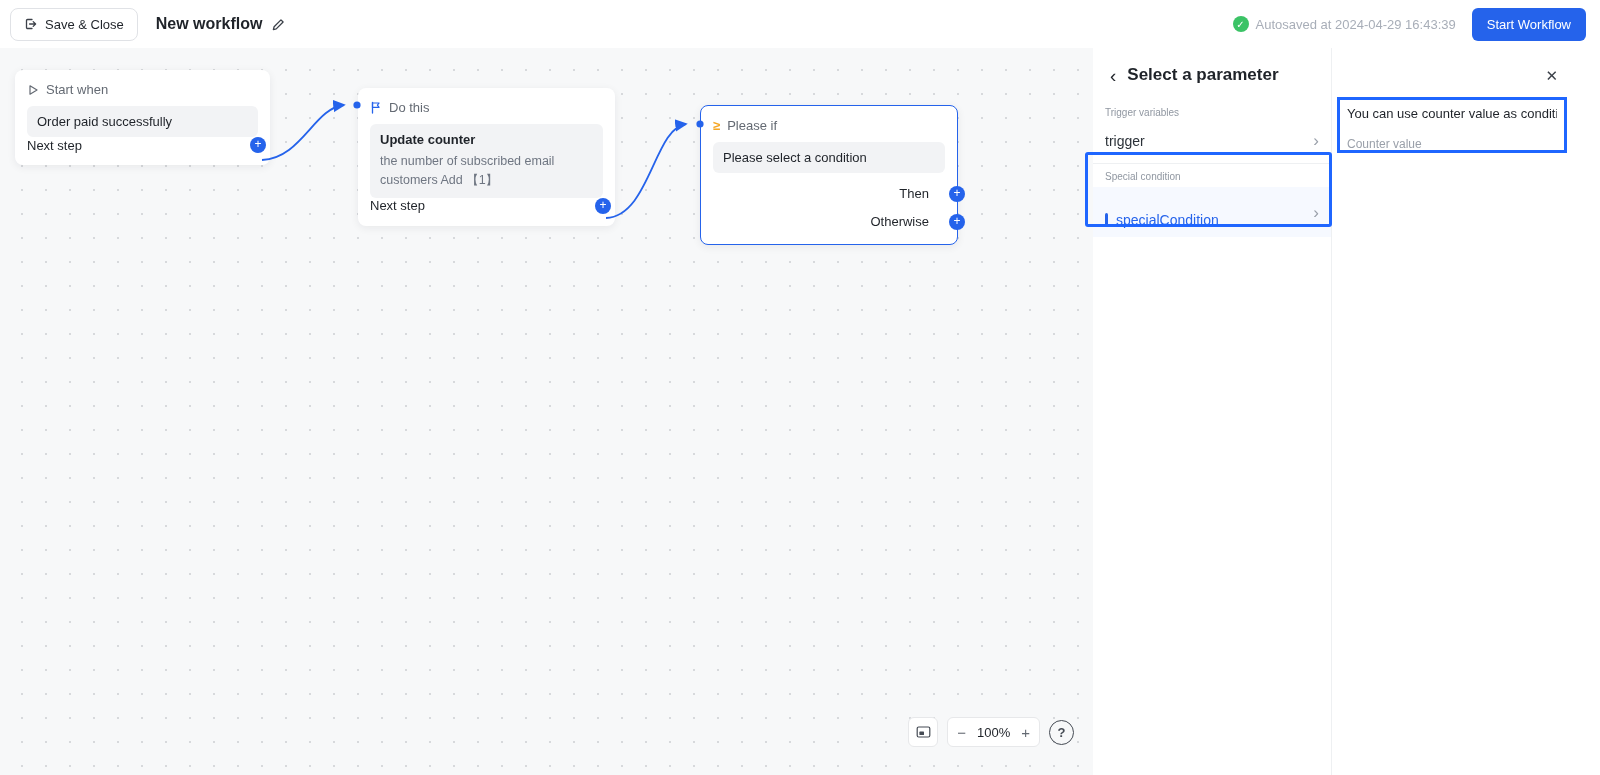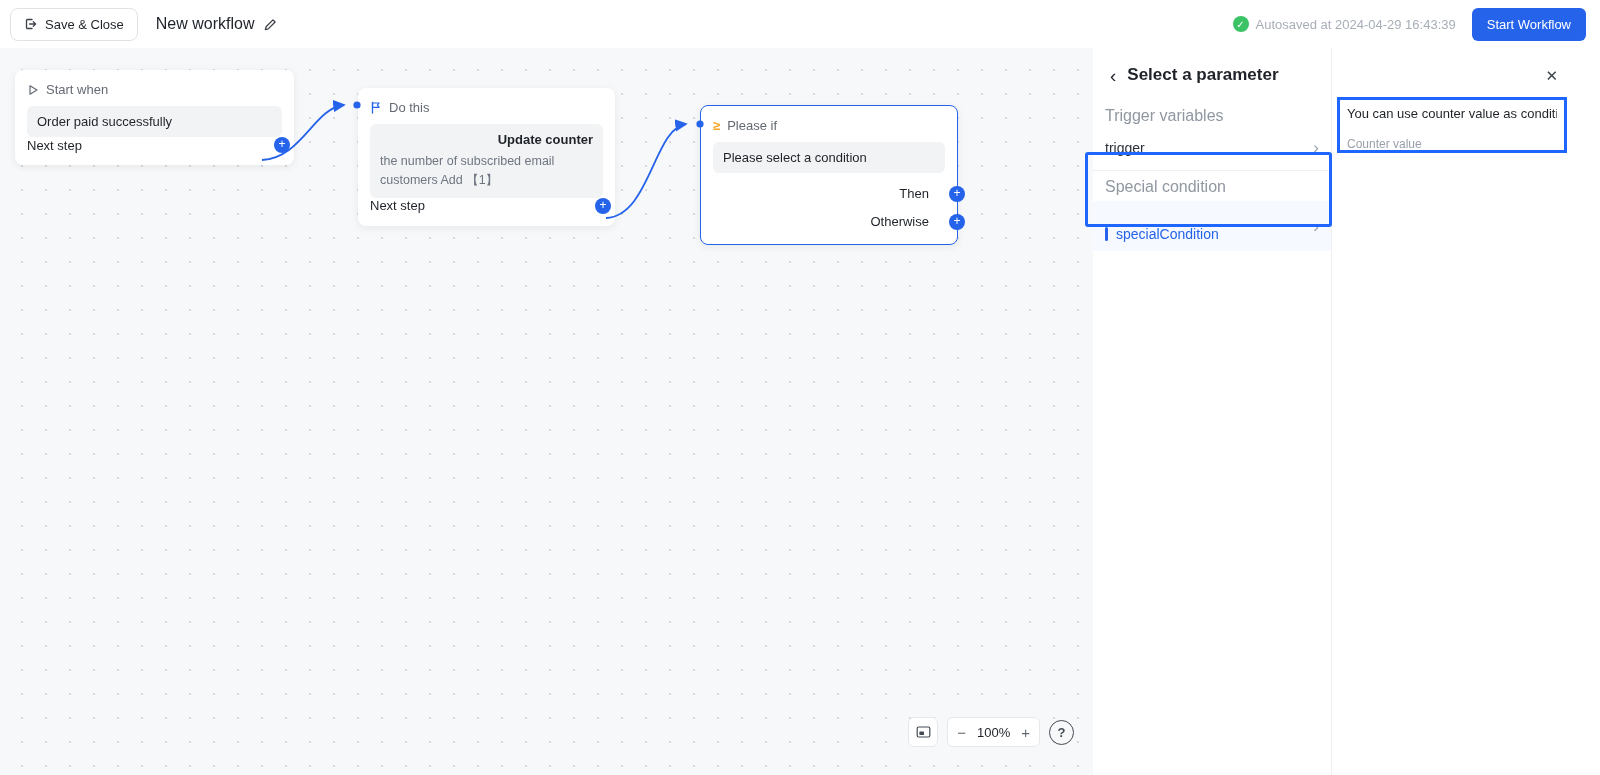--- a/index.html
+++ b/index.html
@@ -7,21 +7,21 @@
     font-family:"Liberation Sans", sans-serif; color:#1f2329; }
 
   
   .topbar { height:48px; display:flex; align-items:center; justify-content:space-between;
     padding:0 14px 0 10px; background:#fff; position:relative; z-index:5; }
   .topbar-left { display:flex; align-items:center; gap:18px; }
   .btn-outline { display:flex; align-items:center; gap:7px; height:33px; padding:0 13px;
     background:#fff; border:1px solid #e0e2e6; border-radius:8px; font-size:13px; color:#1f2329;
     font-family:inherit; cursor:pointer; }
   .wf-title { display:flex; align-items:center; gap:9px; }
-  .wf-title .t { font-size:16px; font-weight:400; color:#1f2329; }
+  .wf-title .t { font-size:16px; font-weight:700; color:#1f2329; }
   .topbar-right { display:flex; align-items:center; gap:16px; }
   .autosave { display:flex; align-items:center; gap:7px; font-size:13px; color:#a8aeb8; }
   .check-circle { width:16px; height:16px; border-radius:50%; background:#3bc366; color:#fff;
     font-size:10px; display:flex; align-items:center; justify-content:center; }
   .btn-primary { height:33px; padding:0 15px; background:#2563eb; border:none; border-radius:6px;
     color:#fff; font-size:13px; font-family:inherit; cursor:pointer; }
 
   
   .main { display:flex; height:727px; }
 
@@ -32,23 +32,23 @@
 
   .node { position:absolute; background:#fff; border-radius:8px; z-index:1;
     box-shadow:0 2px 8px rgba(31,35,41,.07); padding:12px 12px 12px; }
   .node-header { display:flex; align-items:center; gap:7px; font-size:13px; color:#646a73; margin-bottom:9px; }
   .node-box { background:#f2f3f5; border-radius:6px; padding:8px 10px; font-size:13px; color:#1f2329; }
   .node-footer { display:flex; justify-content:space-between; align-items:center; gap:7px;
     font-size:13px; color:#1f2329; margin-right:-8px; }
   .plus-circle { width:16px; height:16px; border-radius:50%; background:#2563eb; color:#fff;
     font-size:12px; line-height:14px; text-align:center; flex:0 0 auto; cursor:pointer; }
 
-  #node-start { left:15px; top:22px; width:279px; }
+  #node-start { left:15px; top:22px; width:255px; }
   #node-do { left:358px; top:40px; width:257px; }
-  #node-do .action-title { font-size:13px; font-weight:600; color:#1f2329; margin-bottom:5px;text-align:right; }
+  #node-do .action-title { font-size:13px; font-weight:600; color:#1f2329; margin-bottom:5px; }
   #node-do .action-desc { font-size:12.5px; color:#6f7682; line-height:1.5; }
   #node-check { left:700px; top:57px; width:258px; border:1.5px solid #2563eb; padding-bottom:15px; }
   .branch-row { position:relative; display:flex; justify-content:flex-end; align-items:center;
     font-size:13px; color:#1f2329; margin-top:13px; padding-right:16px; }
   .branch-row .plus-circle { position:absolute; right:-20px; top:50%; margin-top:-8px; }
 
   .edges { position:absolute; left:0; top:0; z-index:3; pointer-events:none; }
 
   .canvas-controls { position:absolute; right:19px; bottom:28px; display:flex; align-items:center;
     gap:9px; z-index:4; }
@@ -64,21 +64,21 @@
     cursor:pointer; }
 
   
   .panel { position:relative; width:507px; height:727px; background:#fff; overflow:visible; }
   .subpanel { width:239px; height:100%; border-right:1px solid #eef0f2; }
   .panel-header { display:flex; align-items:center; gap:11px; padding:17px 12px 15px 17px; }
   .back-chevron { font-size:19px; color:#1f2329; line-height:1; cursor:pointer; }
   .panel-title { font-size:17px; font-weight:700; color:#1f2329; }
   .close-btn { position:absolute; top:19px; right:42px; font-size:15px; color:#3c4149; cursor:pointer; }
 
-  .section-label { font-size:16px; color:#9097a1; padding:7px 12px 5px 12px; }
+  .section-label { font-size:10px; color:#9097a1; padding:7px 12px 5px 12px; }
   .param-row { display:flex; align-items:center; justify-content:space-between; padding:9px 12px;
     font-size:14px; color:#2b3138; cursor:pointer; }
   .row-chevron { color:#9aa0aa; font-size:17px; line-height:1; }
   .panel-divider { height:1px; background:#eef0f2; margin-top:5px; }
 
   .special-row { color:#2563eb; font-weight:500; background:#f6f9ff; }
   .special-left { display:flex; align-items:center; gap:8px;margin-top:16px; }
   .blue-bar { width:3px; height:14px; border-radius:2px; background:#2563eb; }
 
   .hl-box { position:absolute; border:3px solid #1f66ff; border-radius:3px; pointer-events:none; z-index:6; }

